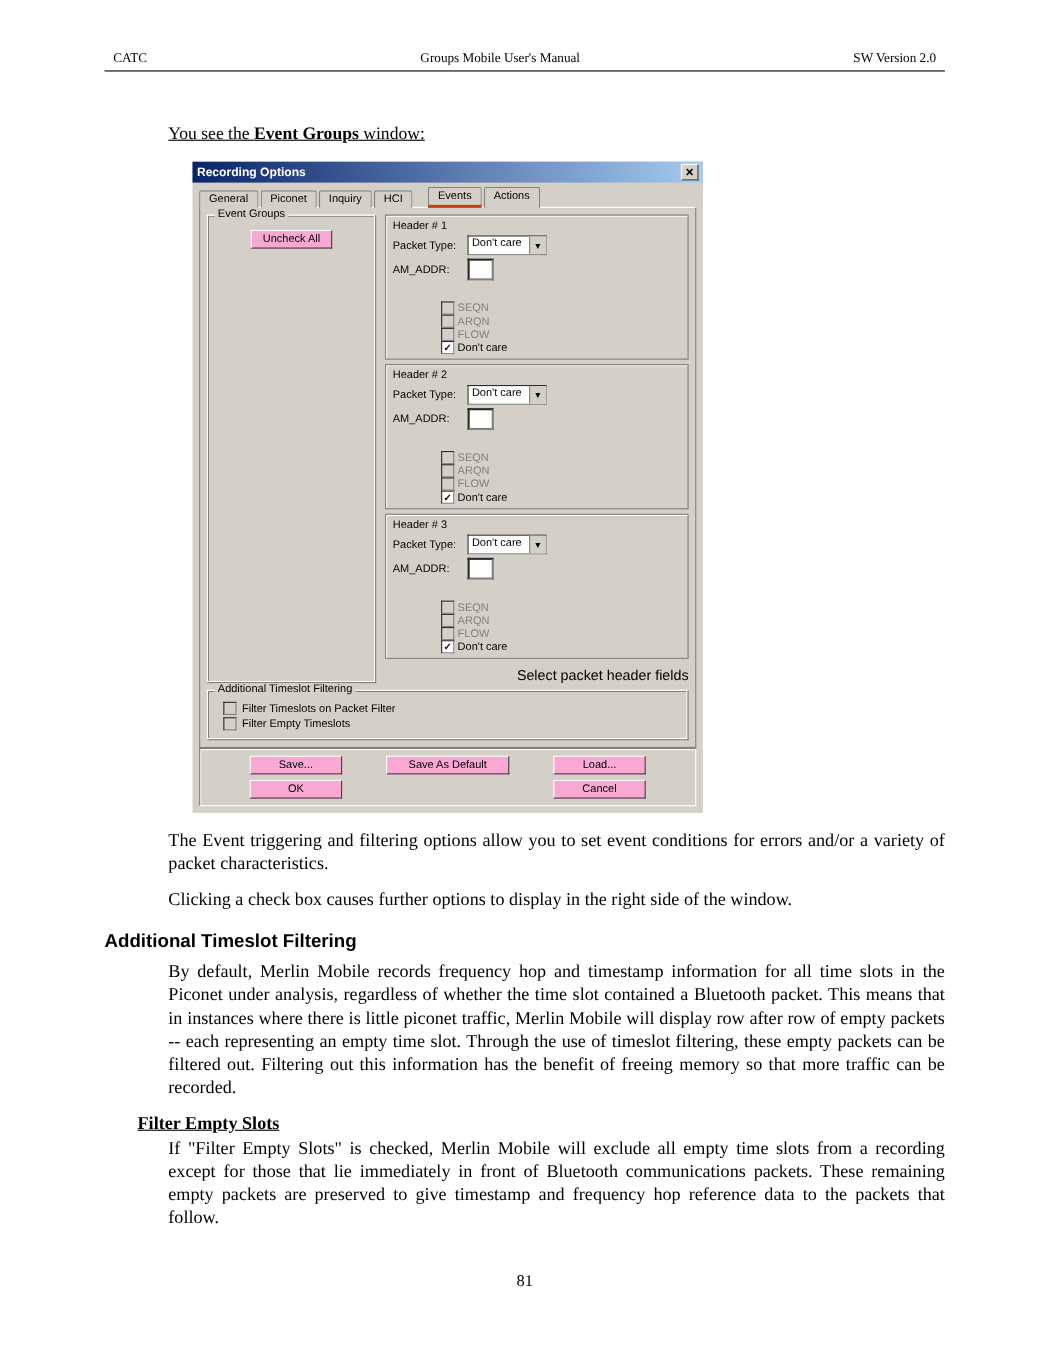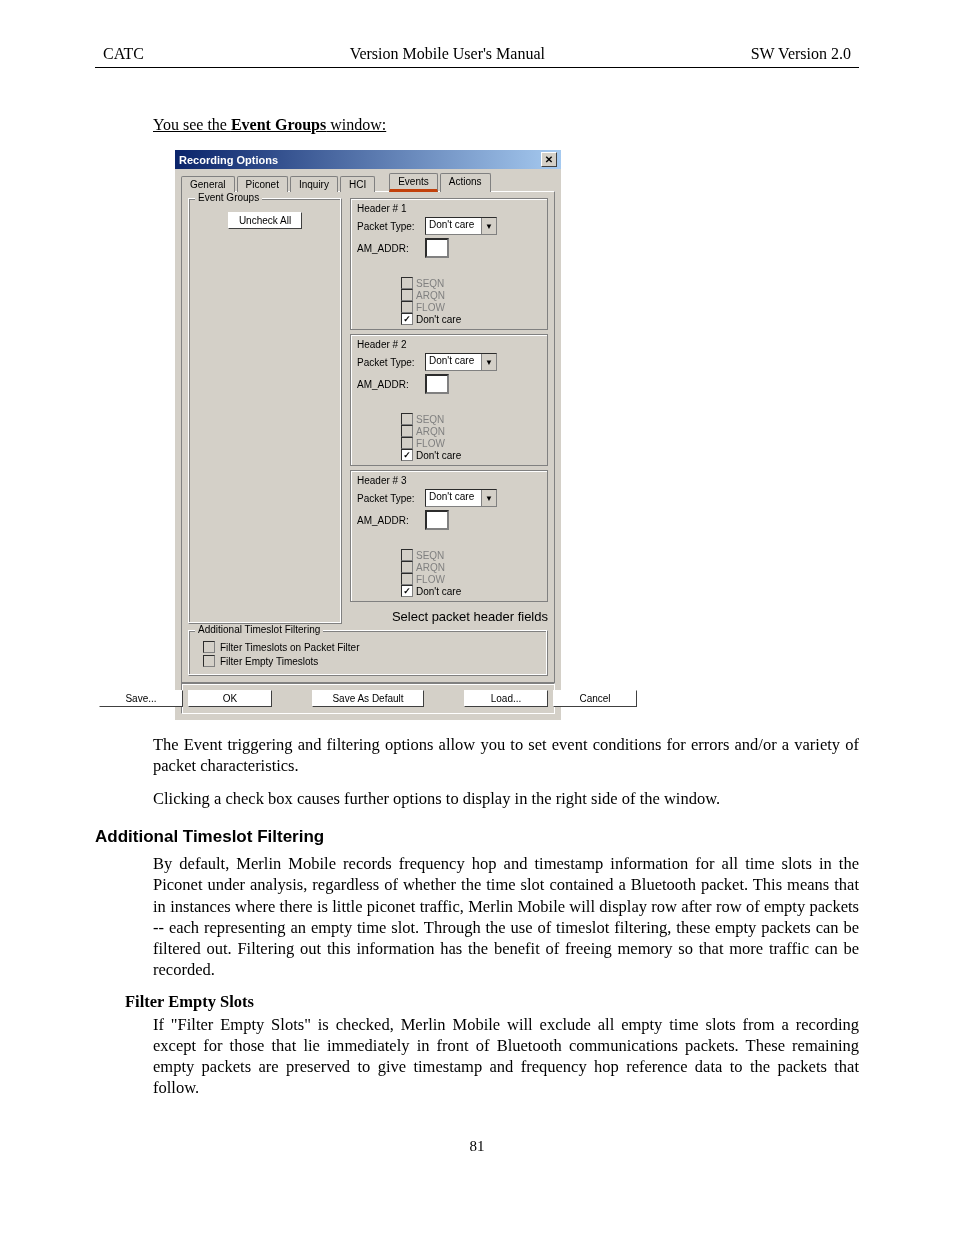--- a/index.html
+++ b/index.html
@@ -10,28 +10,28 @@
     font-size: 16px;
     background: #fff;
     width: 954px;
     box-sizing: border-box;
   }
   .header-row {
     display: flex;
     justify-content: space-between;
     border-bottom: 1px solid #000;
     padding-bottom: 4px;
-    font-size: 16px;
+    font-size: 12px;
     padding-left: 8px;
     padding-right: 8px;
   }
   .intro { margin-top: 48px; margin-left: 58px; text-decoration: underline; }
   .screenshot {
     margin: 8px 0 14px 80px;
-    width: 386px;
+    width: 464px;
     font-family: Tahoma, Arial, sans-serif;
     font-size: 10px;
     color: #000;
     background: #d4d0c8;
   }
   .titlebar {
     background: linear-gradient(to right, #0a246a, #a6caf0);
     color: #fff;
     font-weight: bold;
     font-size: 11px;
@@ -109,21 +109,21 @@
     display:flex; flex-direction:column; justify-content:space-between;
   }
   .sbtn {
     height:13px; background:#d4d0c8;
     border:1px solid #fff; border-right-color:#404040;border-bottom-color:#404040;
     display:flex;align-items:center;justify-content:center;font-size:8px;color:#808080;
   }
   .win-btn {
     border: 1px solid #fff;
     border-right-color:#404040; border-bottom-color:#404040;
-    background:#ffffff;
+    background:#f9a8d4;
     padding: 2px 10px;
     font-size:10px;
     min-width: 62px;
     text-align:center;
   }
   .hdr-group { border: 1px solid #808080; box-shadow: inset 1px 1px #fff; padding: 4px 6px 4px 6px; margin-bottom:4px; }
   .hdr-group .gtitle { font-size:10px; margin-bottom:3px;}
   .row { display:flex; align-items:center; gap:6px; margin-bottom:3px;}
   .lbl { width: 62px; font-size:10px;}
   .combobox {
@@ -153,34 +153,34 @@
   .additional .cbrow .box {width:10px;height:10px;border:1px inset #808080;background:#d4d0c8;}
   .bottom-buttons {
     border-top: 1px solid #808080;
     border-left: 1px solid #808080;
     border-right: 1px solid #fff;
     border-bottom: 1px solid #fff;
     box-shadow: inset 1px 1px #fff;
     padding: 6px;
     display:flex; justify-content:center; gap:40px;
   }
-  .btn-col { display:flex; flex-direction:row; gap:5px; align-items:center;}
+  .btn-col { display:flex; flex-direction:column; gap:5px; align-items:center;}
   .body-para { margin: 10px 0 12px 58px; text-align: justify; line-height: 1.28; font-size:16.5px;}
   h3.section { font-family: Arial, Helvetica, sans-serif; font-weight:bold; font-size:17px; margin: 18px 0 6px 0;}
-  .sub { font-weight:bold; margin: 10px 0 2px 30px; font-size:16.5px;}
+  .sub { font-weight:bold; margin: 10px 0 2px 30px; font-size:16.5px;text-decoration:underline;}
   .pagenum { text-align:center; margin-top:40px; font-size:15px;}
   .tabs-row { display:flex; align-items:flex-end; }
   .tabs-gap { width: 14px; }
 </style>
 </head>
 <body>
 
 <div class="header-row">
   <span>CATC</span>
-  <span>Version Mobile User's Manual</span>
+  <span>Groups Mobile User's Manual</span>
   <span>SW Version 2.0</span>
 </div>
 
 <p class="intro">
   <span>You see the </span><b>Event Groups</b><span> window:</span>
 </p>
 
 <div class="screenshot">
   <div class="titlebar">
     <span>Recording Options</span>

